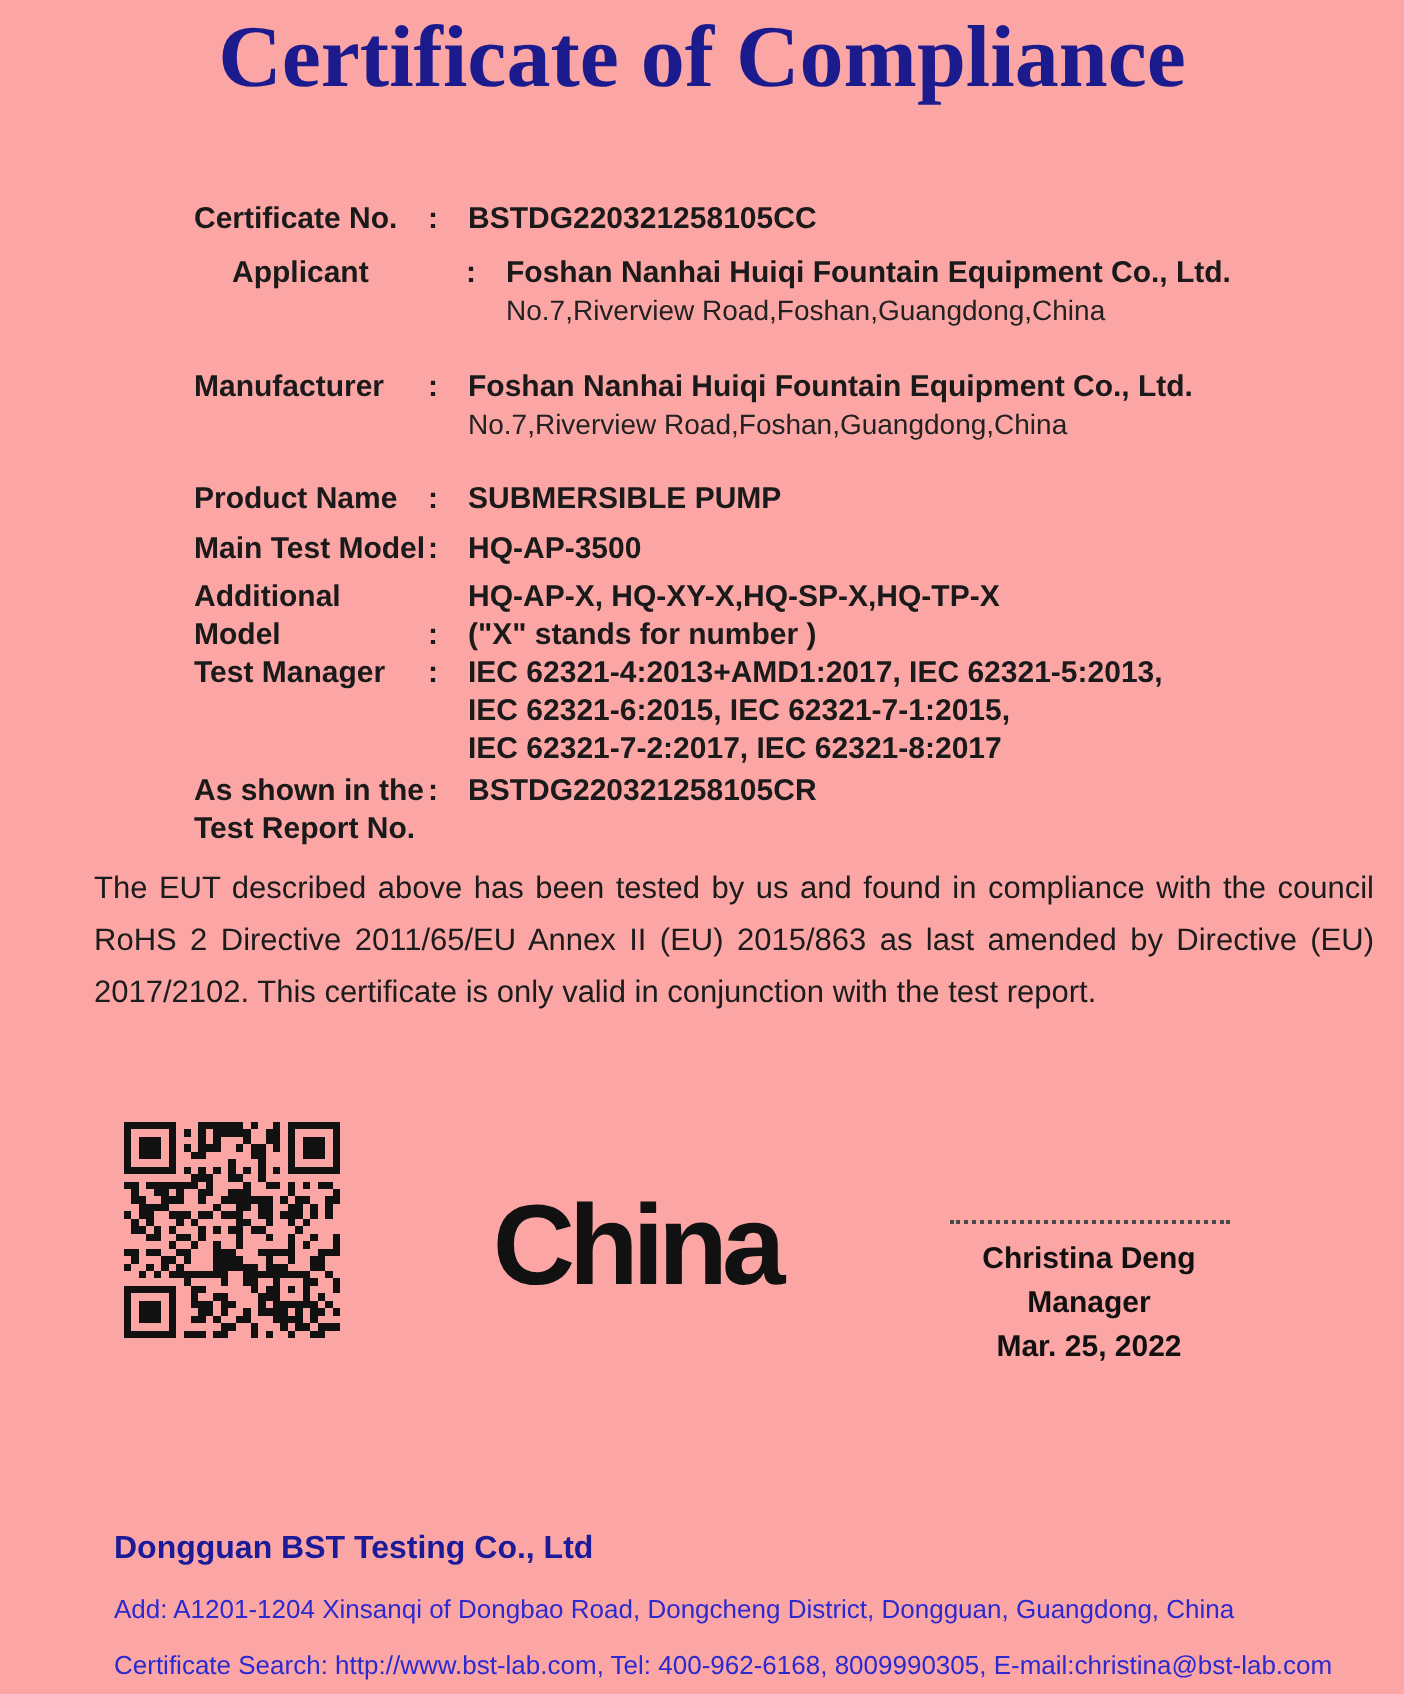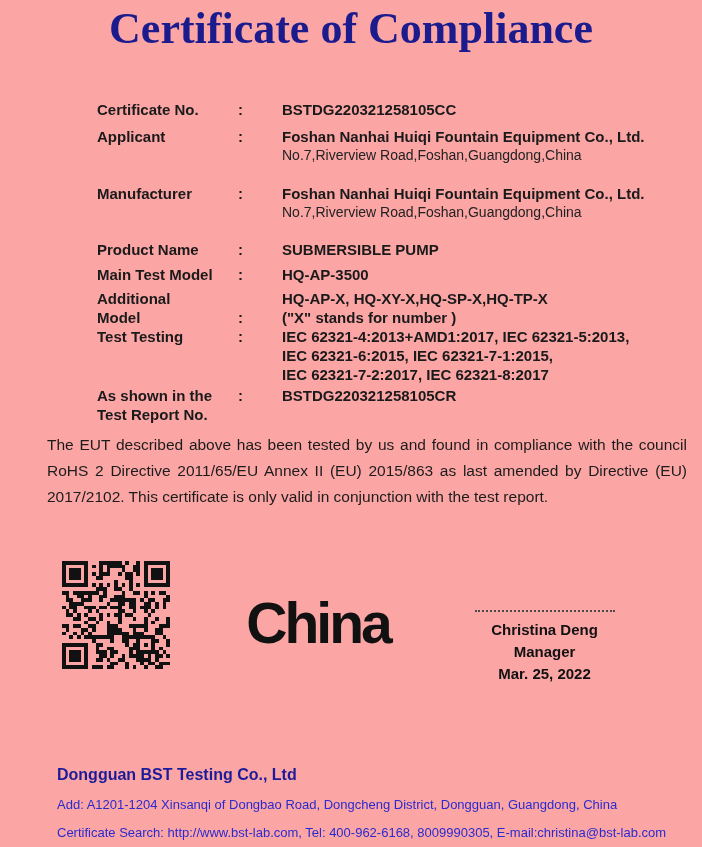--- a/index.html
+++ b/index.html
@@ -32,28 +32,27 @@
     position: absolute;
     top: 100px; left: 97px; right: 30px;
     color: #1a1a1a;
   }
   .row {
     display: flex;
     align-items: flex-start;
     font-size: 15px;
     font-weight: bold;
     line-height: 19px;
-    gap: 24px;
   }
   .row .lbl   { width: 117px; flex: 0 0 117px; }
   .row .col   { width: 20px;  flex: 0 0 20px; }
   .row .val   { flex: 1; }
   .addr { font-weight: normal; font-size: 14px; line-height: 19px; color: #222; }
   .mb8  { margin-bottom: 8px; }
-  .mb19 { margin-bottom: 19px; }
+  .mb19 { margin-bottom: 19px; margin-left: 19px; }
   .mb18 { margin-bottom: 18px; }
   .mb6  { margin-bottom: 6px; }
   .mb5  { margin-bottom: 5px; }
   .mb0  { margin-bottom: 0; align-items: flex-end; }
   .mb2  { margin-bottom: 2px; }
 
   
   .statement {
     position: absolute;
     top: 432px; left: 47px; width: 640px;
@@ -160,21 +159,21 @@
     <div class="row mb0">
       <div class="lbl">Additional Model</div>
       <div class="col">:</div>
       <div class="val">
         <div>HQ-AP-X, HQ-XY-X,HQ-SP-X,HQ-TP-X</div>
         <div>("X" stands for number )</div>
       </div>
     </div>
 
     <div class="row mb2">
-      <div class="lbl">Test Testing</div>
+      <div class="lbl">Test Manager</div>
       <div class="col">:</div>
       <div class="val">
         <div>IEC 62321-4:2013+AMD1:2017, IEC 62321-5:2013,</div>
         <div>IEC 62321-6:2015, IEC 62321-7-1:2015,</div>
         <div>IEC 62321-7-2:2017, IEC 62321-8:2017</div>
       </div>
     </div>
 
     <div class="row">
       <div class="lbl">

